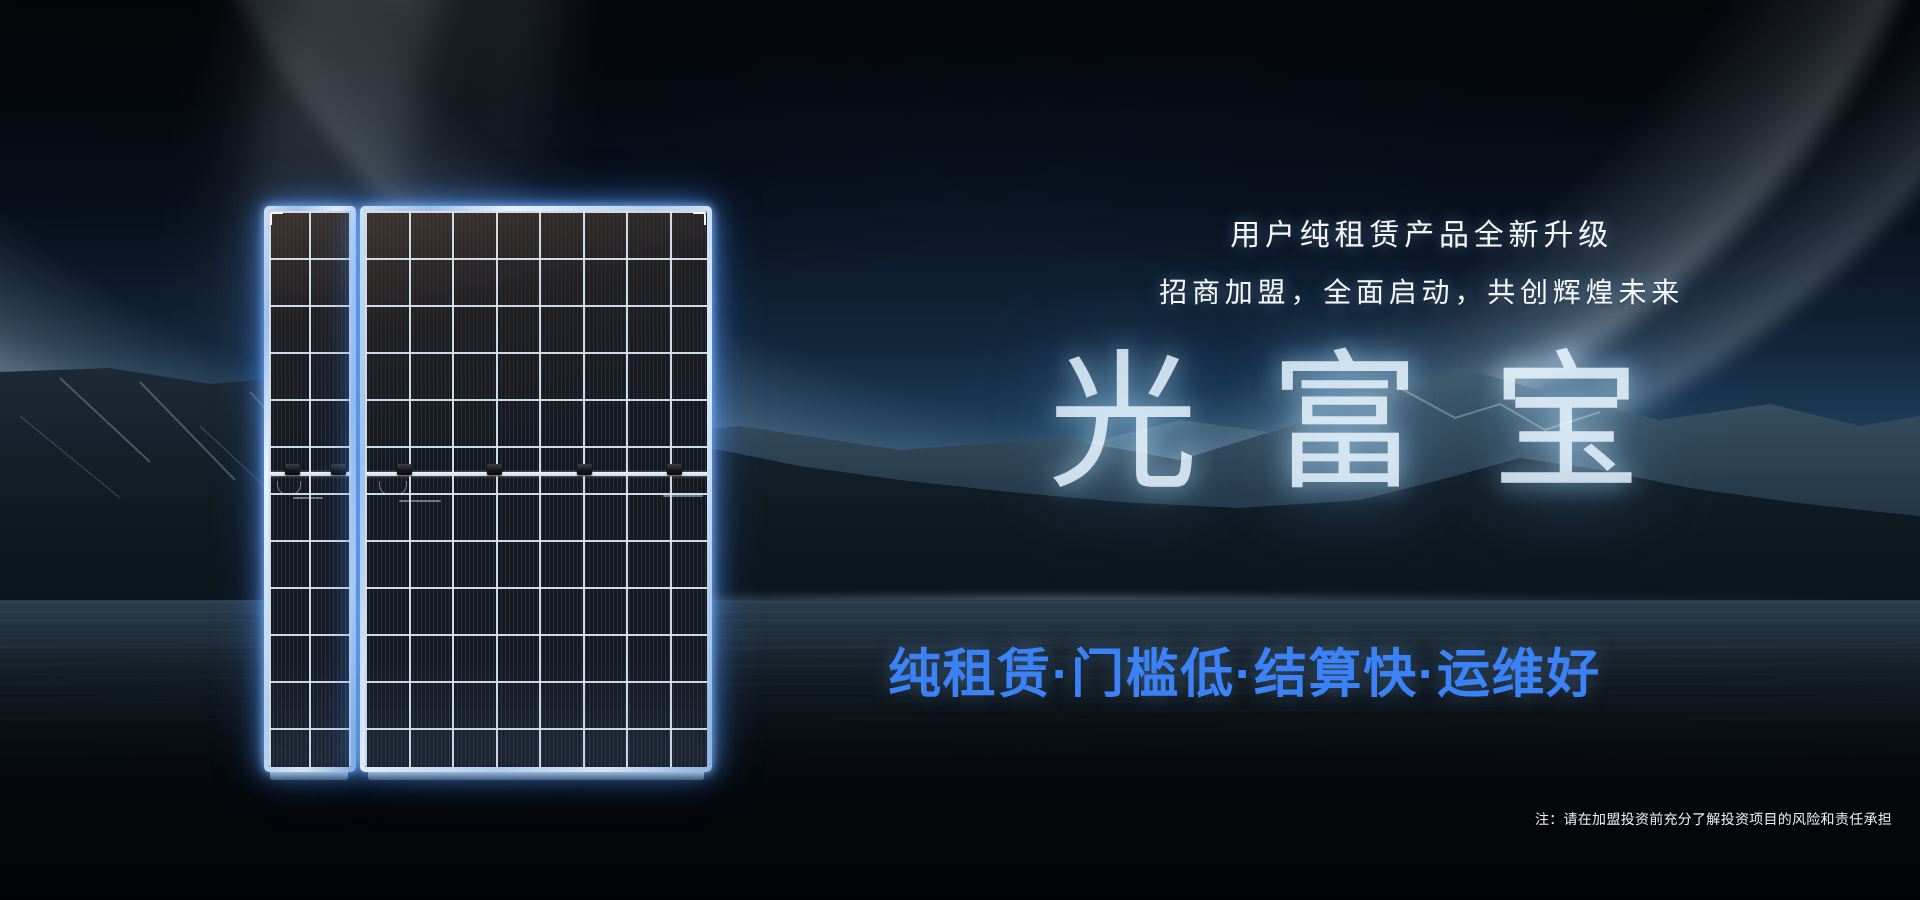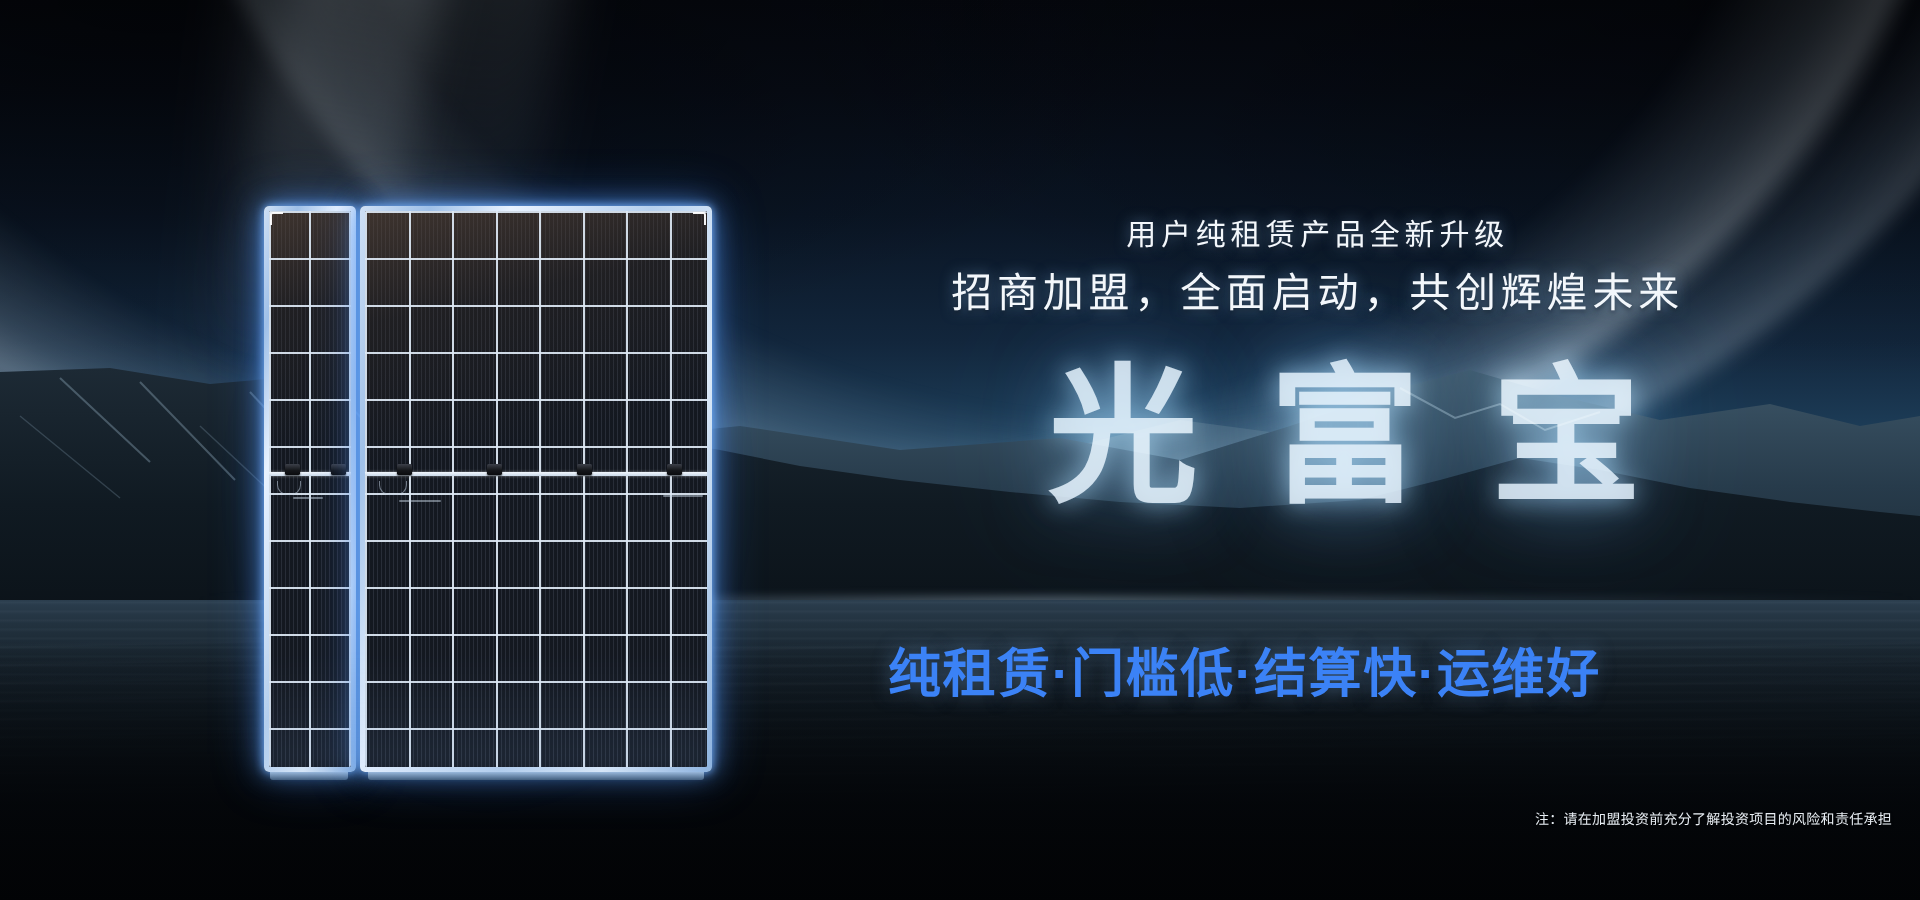--- a/index.html
+++ b/index.html
@@ -296,30 +296,30 @@
   #headline {
     position: absolute;
     right: 236px;
     top: 206px;
     text-align: center;
     letter-spacing: 0.30em;
     color: #f3f7fb;
     text-shadow: 0 0 14px rgba(120,165,210,0.65), 0 2px 5px rgba(0,0,0,0.55);
   }
   .headline-line { font-size: 30px; line-height: 58px; white-space: nowrap; }
-  .headline-line.l2 { font-size: 41px; }
+  .headline-line.l2 { font-size: 28px; }
 
   #brand-title {
     position: absolute;
     left: 1048px;
-    top: 362px;
+    top: 348px;
     font-size: 150px;
     line-height: 1;
     letter-spacing: 0.10em;
-    font-weight: 700;
+    font-weight: 400;
     color: rgba(223,238,250,0.86);
     text-shadow:
       0 0 26px rgba(150,200,240,0.75),
       0 0 70px rgba(110,170,225,0.55),
       0 0 130px rgba(80,140,210,0.38);
     white-space: nowrap;
     mix-blend-mode: screen;
   }
 
   #tagline {

